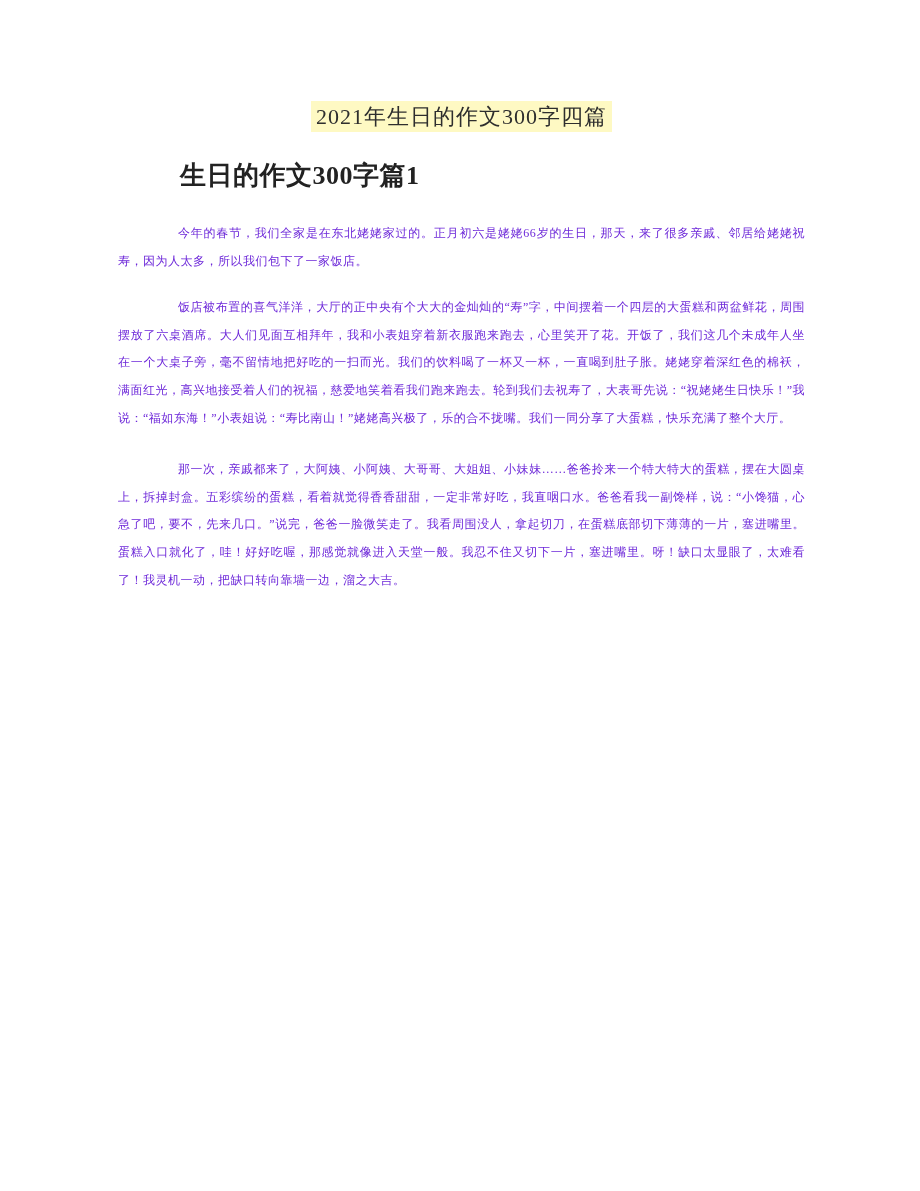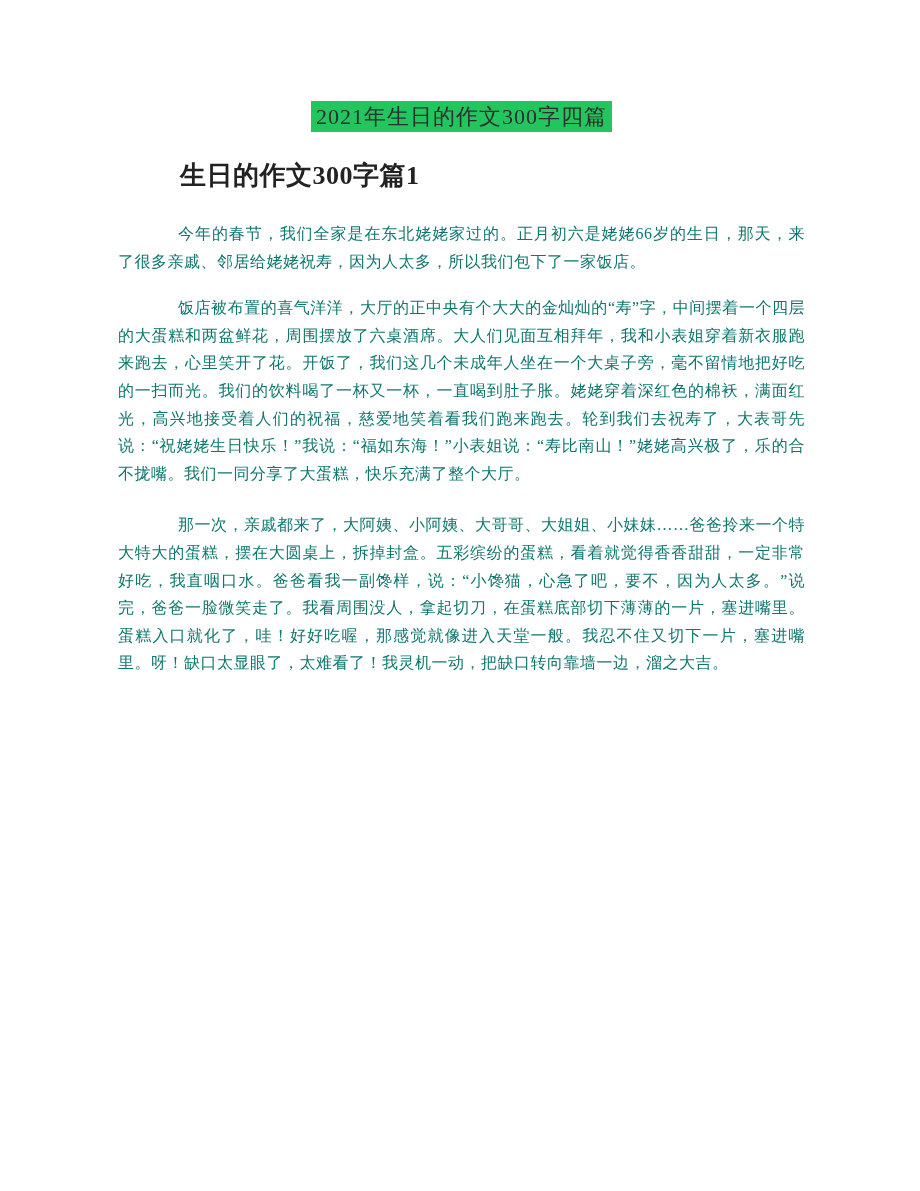--- a/index.html
+++ b/index.html
@@ -33,42 +33,42 @@
   .essay-section { margin: 0; }
   .section-heading {
     font-size: 26px;
     font-weight: 700;
     color: #222222;
     margin: 0 0 27px 0;
     padding-left: 62px;
     letter-spacing: 0.5px;
   }
   .para {
-    font-size: 16px;
+    font-size: 12px;
     line-height: 27.6px;
     margin: 0 0 19px 0;
     text-indent: 60px;
     text-align: justify;
     letter-spacing: 0.5px;
-    color: #0f766e;
+    color: #6d28d9;
   }
   .para:last-child { margin-bottom: 24px; }
 </style>
 </head>
 <body>
 
 <div class="page">
 
   <h1 class="doc-title">
-    <span class="highlight" style="background-color: #22c55e;">2021年生日的作文300字四篇</span>
+    <span class="highlight" style="background-color: #fef9c3;">2021年生日的作文300字四篇</span>
   </h1>
 
   <section class="essay-section">
     <h2 class="section-heading">生日的作文300字篇1</h2>
     <p class="para">今年的春节，我们全家是在东北姥姥家过的。正月初六是姥姥66岁的生日，那天，来了很多亲戚、邻居给姥姥祝寿，因为人太多，所以我们包下了一家饭店。</p>
     <p class="para">饭店被布置的喜气洋洋，大厅的正中央有个大大的金灿灿的“寿”字，中间摆着一个四层的大蛋糕和两盆鲜花，周围摆放了六桌酒席。大人们见面互相拜年，我和小表姐穿着新衣服跑来跑去，心里笑开了花。开饭了，我们这几个未成年人坐在一个大桌子旁，毫不留情地把好吃的一扫而光。我们的饮料喝了一杯又一杯，一直喝到肚子胀。姥姥穿着深红色的棉袄，满面红光，高兴地接受着人们的祝福，慈爱地笑着看我们跑来跑去。轮到我们去祝寿了，大表哥先说：“祝姥姥生日快乐！”我说：“福如东海！”小表姐说：“寿比南山！”姥姥高兴极了，乐的合不拢嘴。我们一同分享了大蛋糕，快乐充满了整个大厅。</p>
   </section>
 
   <section class="essay-section">
-    <p class="para">那一次，亲戚都来了，大阿姨、小阿姨、大哥哥、大姐姐、小妹妹……爸爸拎来一个特大特大的蛋糕，摆在大圆桌上，拆掉封盒。五彩缤纷的蛋糕，看着就觉得香香甜甜，一定非常好吃，我直咽口水。爸爸看我一副馋样，说：“小馋猫，心急了吧，要不，因为人太多。”说完，爸爸一脸微笑走了。我看周围没人，拿起切刀，在蛋糕底部切下薄薄的一片，塞进嘴里。蛋糕入口就化了，哇！好好吃喔，那感觉就像进入天堂一般。我忍不住又切下一片，塞进嘴里。呀！缺口太显眼了，太难看了！我灵机一动，把缺口转向靠墙一边，溜之大吉。</p>
+    <p class="para">那一次，亲戚都来了，大阿姨、小阿姨、大哥哥、大姐姐、小妹妹……爸爸拎来一个特大特大的蛋糕，摆在大圆桌上，拆掉封盒。五彩缤纷的蛋糕，看着就觉得香香甜甜，一定非常好吃，我直咽口水。爸爸看我一副馋样，说：“小馋猫，心急了吧，要不，先来几口。”说完，爸爸一脸微笑走了。我看周围没人，拿起切刀，在蛋糕底部切下薄薄的一片，塞进嘴里。蛋糕入口就化了，哇！好好吃喔，那感觉就像进入天堂一般。我忍不住又切下一片，塞进嘴里。呀！缺口太显眼了，太难看了！我灵机一动，把缺口转向靠墙一边，溜之大吉。</p>
   </section>
 
 </div>
 
 </body></html>

